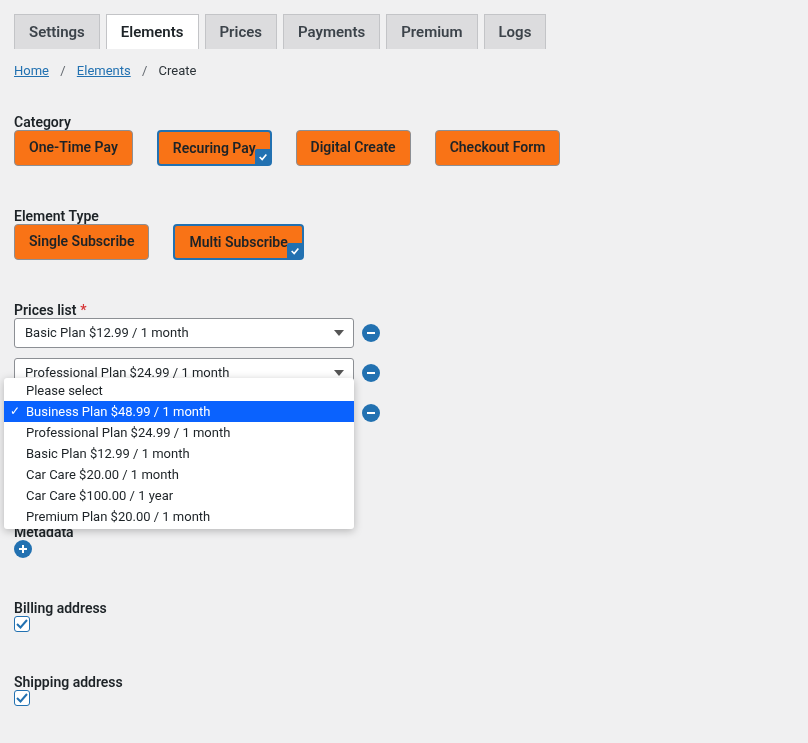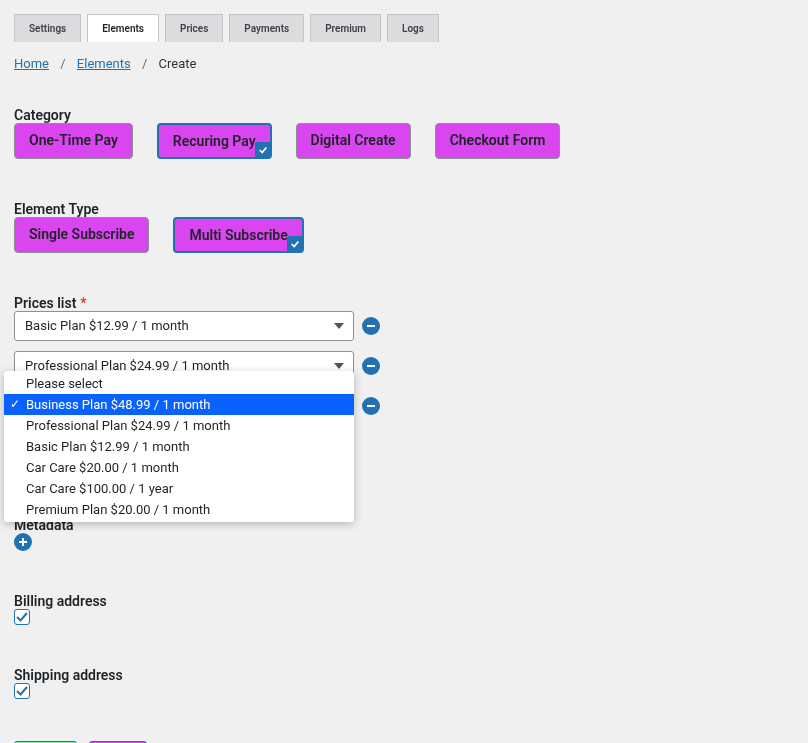--- a/index.html
+++ b/index.html
@@ -14,21 +14,21 @@
   display: flex;
   gap: 6px;
   padding: 14px 14px 0 14px;
 }
 .tab {
   padding: 8px 14px;
   background: #dcdcde;
   border: 1px solid #c3c4c7;
   border-bottom: none;
   font-weight: 600;
-  font-size: 10px;
+  font-size: 15px;
   color: #3c434a;
   cursor: pointer;
 }
 .tab.active {
   background: #fff;
   border-color: #c3c4c7;
   color: #1d2327;
 }
 .content {
   background: #f0f0f1;
@@ -56,21 +56,21 @@
 .form-label {
   width: 220px;
   font-weight: 600;
   font-size: 14px;
   padding-top: 6px;
 }
 .form-label .req { color: #d63638; margin-left: 4px; }
 .form-field { flex: 1; }
 .pill-group { display: flex; gap: 24px; flex-wrap: wrap; }
 .pill {
-  background: #d946ef;
+  background: #f97316;
   border: 1px solid #8c8f94;
   border-radius: 4px;
   padding: 8px 14px;
   font-size: 14px;
   font-weight: 600;
   position: relative;
   cursor: pointer;
   white-space: nowrap;
 }
 .pill.selected { border: 2px solid #2271b1; }

